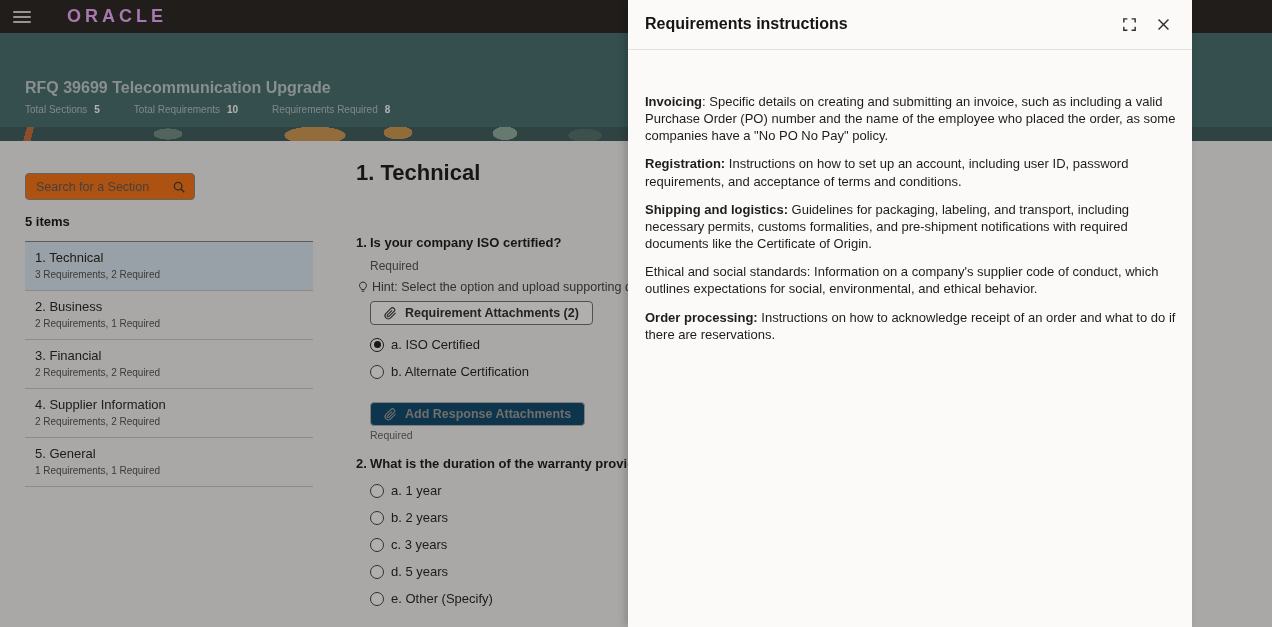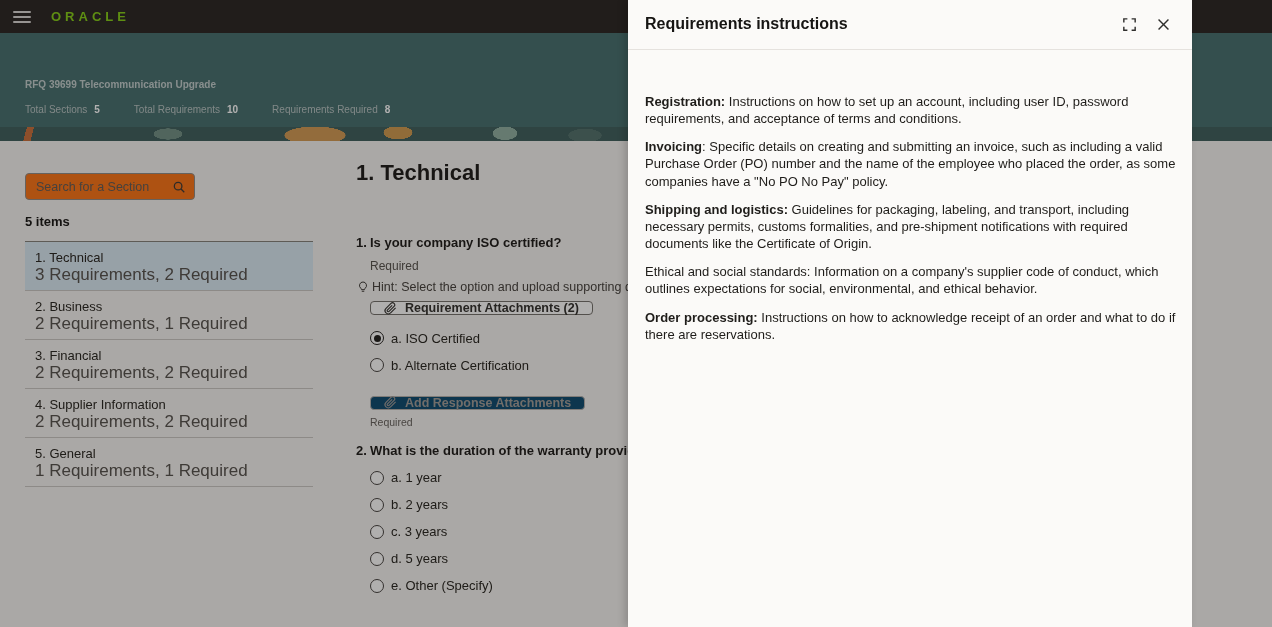--- a/index.html
+++ b/index.html
@@ -4,26 +4,26 @@
 <style>
   * { margin:0; padding:0; box-sizing:border-box; }
   html,body { width:1272px; height:627px; }
   body { font-family:"Liberation Sans","DejaVu Sans",sans-serif; overflow:hidden; }
   .screen { position:relative; width:1272px; height:627px; background:#f4f2ef; overflow:hidden; }
 
   
   .topbar { position:absolute; left:0; top:0; width:100%; height:33px; background:#2a2623; display:flex; align-items:center; }
   .hamburger { width:18px; height:12px; margin-left:13px; display:flex; flex-direction:column; justify-content:space-between; cursor:pointer; }
   .hamburger span { display:block; height:2px; background:#d8d5d2; border-radius:1px; }
-  .brand { margin-left:20px; color:#84cc16; font-size:13px; font-weight:700; letter-spacing:4px; }
+  .brand { margin-left:36px; color:#f0abfc; font-size:18px; font-weight:700; letter-spacing:4px; }
 
   
   .pageheader { position:absolute; left:0; top:33px; width:100%; height:94px; background:#466f6d; color:#fff; }
   .page-title { position:absolute; left:25px; top:12px; font-size:23px; font-weight:700; color:#f2f5f5; }
-  .page-subtitle { position:absolute; left:25px; top:46px; font-size:10px; font-weight:700; color:#c2cdcc;text-align:center; }
+  .page-subtitle { position:absolute; left:25px; top:46px; font-size:16px; font-weight:700; color:#c2cdcc;text-align:center; }
   .stats { position:absolute; left:25px; top:71px; display:flex; gap:34px; font-size:10px; color:#b7c3c2; }
   .stat b { color:#ffffff; font-weight:700; margin-left:7px; }
 
   
   .banner { position:absolute; left:0; top:127px; width:100%; height:14px; background-color:#3f5f5c;
     background-image:
       linear-gradient(105deg, transparent 26px, #c96f3a 26px, #c96f3a 33px, transparent 33px),
       radial-gradient(ellipse 55px 16px at 315px 60%, #d29a53 0 55%, transparent 56%),
       radial-gradient(ellipse 26px 12px at 398px 40%, #cf9a4e 0 55%, transparent 56%),
       radial-gradient(ellipse 26px 10px at 168px 50%, #709084 0 55%, transparent 56%),
@@ -39,33 +39,33 @@
   .sidebar { position:absolute; left:25px; top:173px; width:288px; }
   .search-box { position:relative; width:170px; height:27px; background:#f97316; border:1px solid #8f8b85; border-radius:4px; }
   .search-box input { position:absolute; inset:0; border:0; background:transparent; padding:0 28px 0 10px; font-size:12.5px; color:#3c3935; outline:none; font-family:inherit; }
   .search-box input::placeholder { color:#5f5b56; opacity:1; }
   .search-icon { position:absolute; right:8px; top:6px; width:14px; height:14px; color:#3c3935; }
   .items-count { margin-top:14px; font-size:13px; font-weight:700; color:#161513; }
   .section-list { margin-top:12px; border-top:1px solid #83807a; }
   .section-item { padding:7px 10px 8px 10px; border-bottom:1px solid #c9c6c1; cursor:pointer; }
   .section-item.selected { background:#d8e7f1; }
   .section-item .s-title { font-size:13px; color:#27251f; line-height:17px; }
-  .section-item .s-sub { font-size:17px; color:#55514c; line-height:15px; margin-top:1px; }
+  .section-item .s-sub { font-size:10px; color:#55514c; line-height:15px; margin-top:1px; }
 
   
   .main { position:absolute; left:356px; top:160px; width:640px; }
   .section-heading { font-size:22px; font-weight:700; color:#1d1b18; }
   .q-row { display:flex; font-size:13px; font-weight:700; color:#1d1b18; white-space:nowrap; }
   .q-num { width:14px; flex:0 0 14px; }
   .q1-row { margin-top:49px; }
   .indent { margin-left:14px; }
   .req-label { margin-top:9px; font-size:12px; color:#55514c; }
   .hint-row { margin-top:7px; margin-left:1px; display:flex; align-items:center; gap:3px; font-size:12.5px; color:#44403b; }
   .hint-row svg { width:12px; height:12px; color:#3c3935; flex:0 0 12px; }
-  .btn { margin-top:7px; display:inline-flex; align-items:center; gap:8px; height:14px; padding:0 13px; background:#fdfcfb; border:1px solid #73706b; border-radius:4px; font-size:12.5px; font-weight:700; color:#31302c; cursor:pointer; }
+  .btn { margin-top:7px; display:inline-flex; align-items:center; gap:8px; height:24px; padding:0 13px; background:#fdfcfb; border:1px solid #73706b; border-radius:4px; font-size:12.5px; font-weight:700; color:#31302c; cursor:pointer; }
   .btn svg { width:13px; height:13px; }
   .btn.disabled { background:#0c4a6e; border-color:#b5b1ac; color:#a09c97; cursor:default; }
   .radio-row { margin-top:12px; display:flex; align-items:center; gap:7px; }
   .radio { width:14px; height:14px; border-radius:50%; border:1.5px solid #45423e; background:#fdfcfb; position:relative; flex:0 0 14px; }
   .radio.checked { border-color:#211f1c; }
   .radio.checked::after { content:""; position:absolute; left:2.5px; top:2.5px; width:7px; height:7px; border-radius:50%; background:#211f1c; }
   .radio-label { font-size:13px; color:#27251f; }
   .resp-btn-wrap { margin-top:16px; }
   .small-req { margin-top:3px; font-size:10.5px; color:#65615c; }
   .q2-row { margin-top:15px; }
@@ -225,21 +225,21 @@
           </svg>
       </button>
       <button class="icon-btn close-btn">
         <svg viewBox="0 0 24 24" fill="none" stroke="currentColor" stroke-width="2">
             <path d="M19 5L5 19"></path>
             <path d="M5 5l14 14"></path>
           </svg>
       </button>
     </div>
     <div class="panel-body">
+      <p><span class="lead">Invoicing</span><span>: Specific details on creating and submitting an invoice, such as including a valid Purchase Order (PO) number and the name of the employee who placed the order, as some companies have a "No PO No Pay" policy.</span></p>
       <p><span class="lead">Registration:</span><span> Instructions on how to set up an account, including user ID, password requirements, and acceptance of terms and conditions.</span></p>
-      <p><span class="lead">Invoicing</span><span>: Specific details on creating and submitting an invoice, such as including a valid Purchase Order (PO) number and the name of the employee who placed the order, as some companies have a "No PO No Pay" policy.</span></p>
       <p><span class="lead">Shipping and logistics:</span><span> Guidelines for packaging, labeling, and transport, including necessary permits, customs formalities, and pre-shipment notifications with required documents like the Certificate of Origin.</span></p>
       <p><span class="lead"></span><span>Ethical and social standards: Information on a company's supplier code of conduct, which outlines expectations for social, environmental, and ethical behavior.</span></p>
       <p><span class="lead">Order processing:</span><span> Instructions on how to acknowledge receipt of an order and what to do if there are reservations.</span></p>
     </div>
   </aside>
 
 </div>
 
 </body></html>

